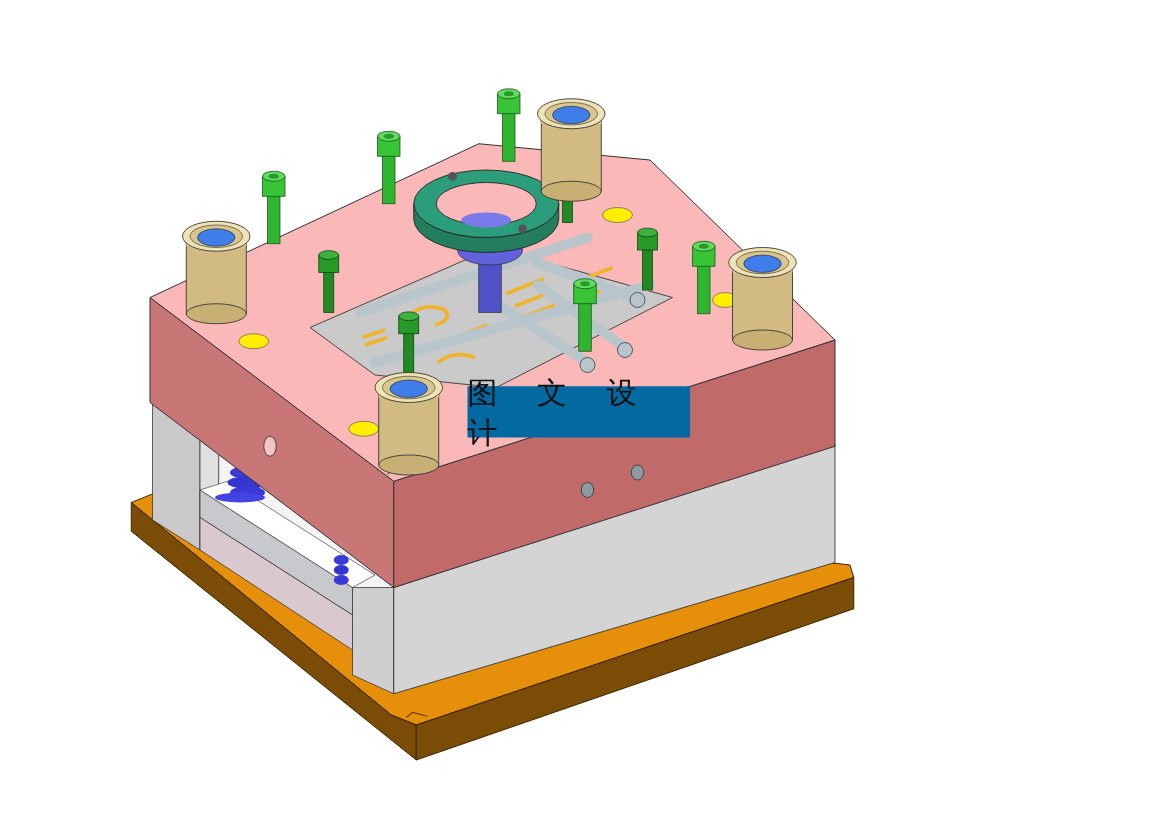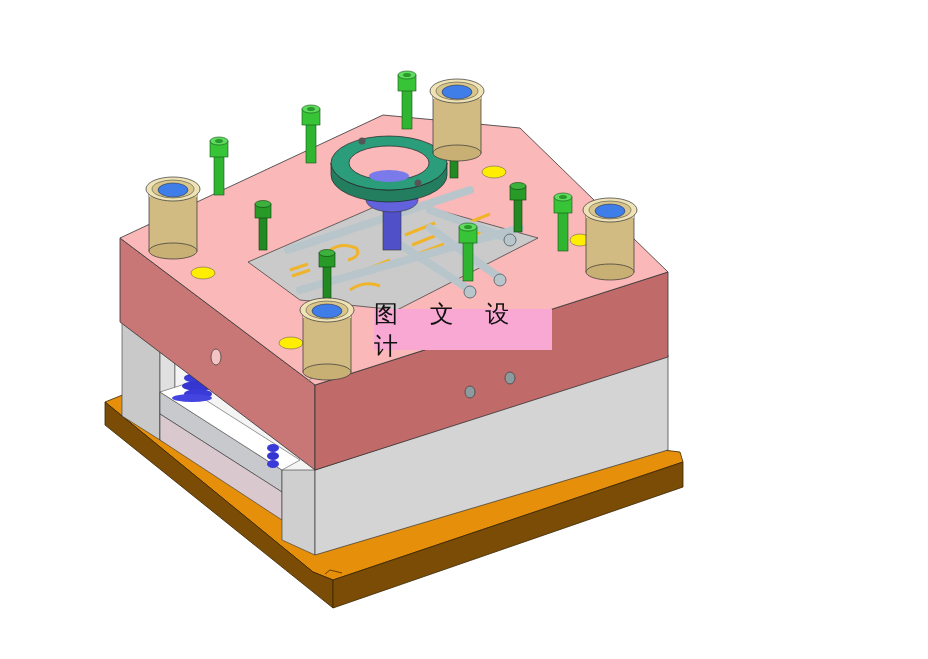--- a/index.html
+++ b/index.html
@@ -1,21 +1,21 @@
 <!DOCTYPE html>
 <html><head>
 <meta charset="utf-8">
 <style>
   html, body { margin:0; padding:0; background:#ffffff; }
   body { width:928px; height:659px; overflow:hidden; position:relative; font-family:"DejaVu Sans", sans-serif; }
   #viewport { position:absolute; left:0; top:0; width:928px; height:659px; }
   #viewport svg { position:absolute; left:0; top:0; }
   .watermark {
     position:absolute; left:374px; top:309px; width:178px; height:41px;
-    background:#f9a8d4; display:flex; align-items:center; justify-content:center;
+    background:#0369a1; display:flex; align-items:center; justify-content:center;
     font-family:"DejaVu Serif", serif; font-size:24px; letter-spacing:12px; color:#111;
   }
 </style>
 </head>
 <body>
 
 <div id="viewport">
 <svg width="928" height="659" viewBox="0 0 928 659" xmlns="http://www.w3.org/2000/svg">
 
   <g>

